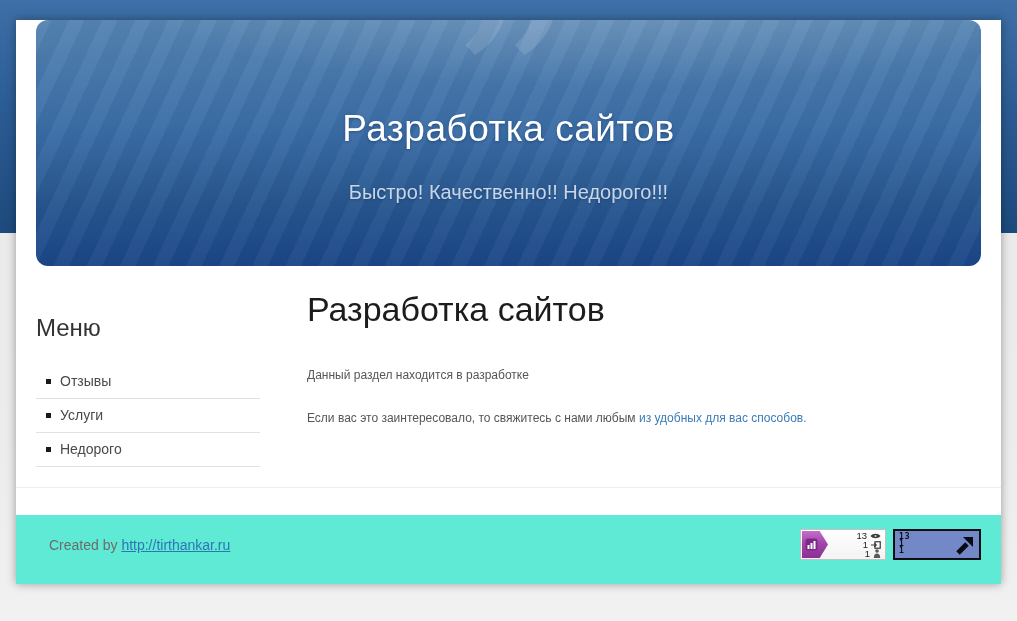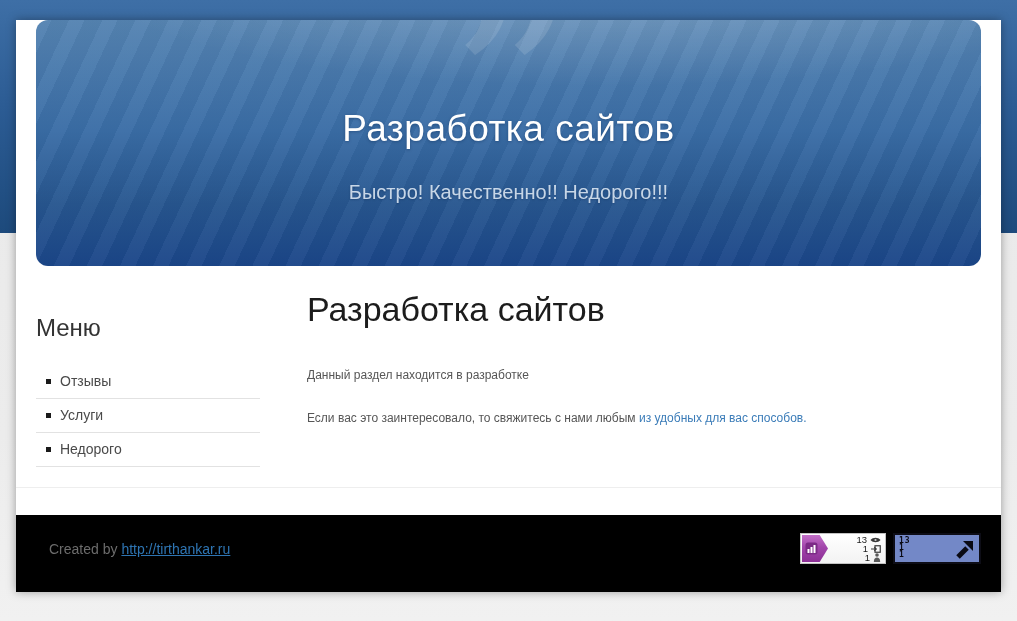--- a/index.html
+++ b/index.html
@@ -63,22 +63,22 @@
   .bullet { width: 5px; height: 5px; background: #1a1a1a; display: inline-block; margin-right: 9px; }
   .main-col { flex: 1; padding-top: 24px; }
   .main-title { font-size: 34px; font-weight: normal; color: #1c1c1c; line-height: 1.15; }
   .main-col p { font-size: 12px; color: #565656; }
   .p1 { margin-top: 39px; }
   .p2 { margin-top: 29px; }
   .p2 a { color: #3b7cb8; text-decoration: none; }
   .divider { border: 0; border-top: 1px solid #eeeeee; margin: 0 0 27px 0; }
   
   .footer {
-    background: #000000;
-    height: 77px;
+    background: #5eead4;
+    height: 69px;
     display: flex; align-items: center;
     padding: 4px 20px 14px 33px;
   }
   .credit { font-size: 14px; color: #6c6c6c; }
   .credit a { color: #2e75b3; text-decoration: underline; }
   .badges { margin-left: auto; display: flex; align-items: center; gap: 7px; }
   
   .badge-openstat {
     width: 86px; height: 31px;
     background: linear-gradient(180deg, #ffffff, #f3f3f3);

